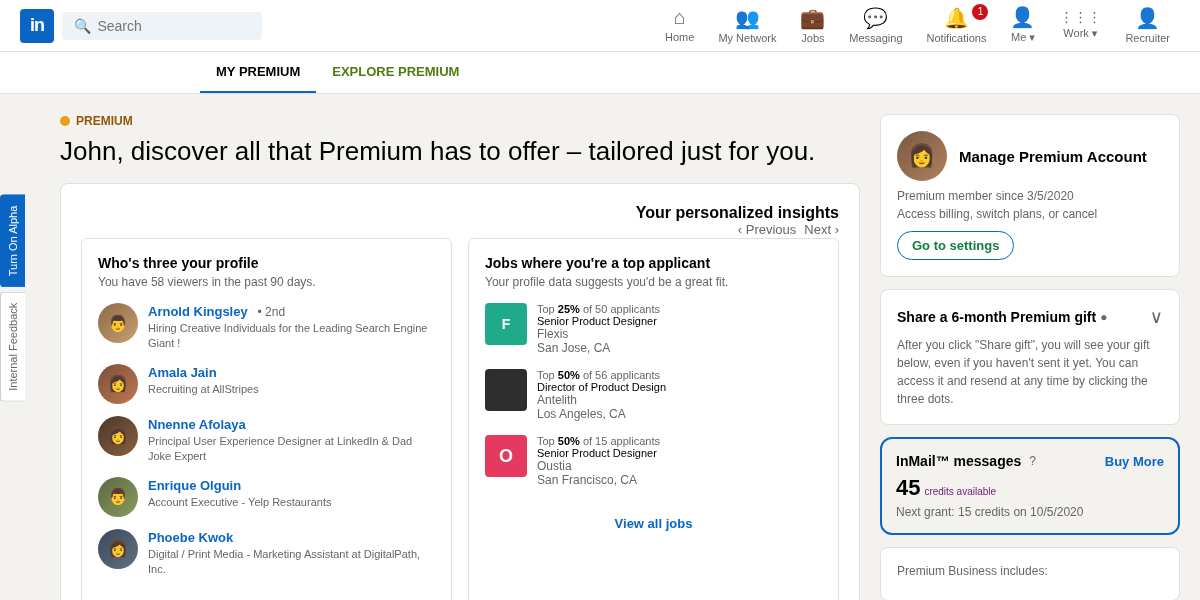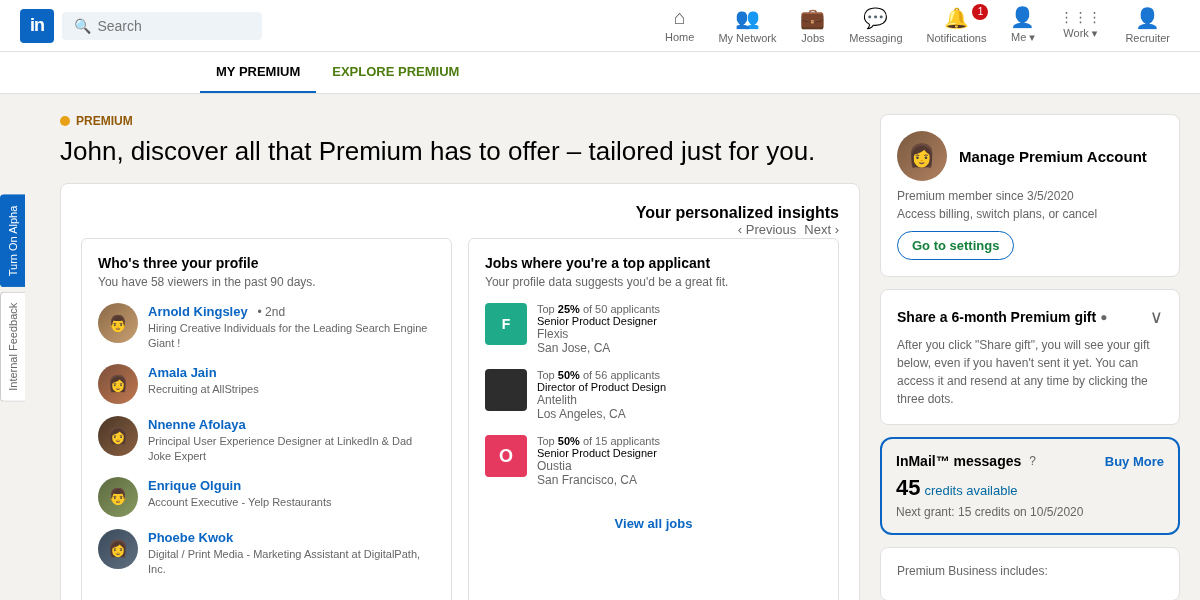--- a/index.html
+++ b/index.html
@@ -244,21 +244,21 @@
       padding: 14px;
       margin-bottom: 12px;
     }
     .inmail-header {
       display: flex; align-items: center; justify-content: space-between; margin-bottom: 6px;
     }
     .inmail-title { font-size: 14px; font-weight: 600; }
     .inmail-help { color: #666; font-size: 12px; margin-left: 4px; }
     .buy-more { color: #0a66c2; font-size: 13px; font-weight: 600; cursor: pointer; margin-left: 36px; }
     .inmail-credits { font-size: 22px; font-weight: 700; margin-top: 28px; }
-    .inmail-credits-label { font-size: 13px; color: #0369a1; }
+    .inmail-credits-label { font-size: 10px; color: #701a75; }
     .inmail-grant { font-size: 12px; color: #666; margin-top: 4px; }
     .features-sub { font-size: 12px; color: #666; margin-bottom: 6px; }
 
     
     .av-arnold { background: linear-gradient(135deg, #8b6948, #c8a070); }
     .av-amala { background: linear-gradient(135deg, #7b4f3a, #c07850); }
     .av-nnenne { background: linear-gradient(135deg, #4a3728, #8b6040); }
     .av-enrique { background: linear-gradient(135deg, #5a6a40, #8a9a60); }
     .av-phoebe { background: linear-gradient(135deg, #3a4a5a, #607080); }
     .av-me { background: linear-gradient(135deg, #7a5a40, #b08060); }

